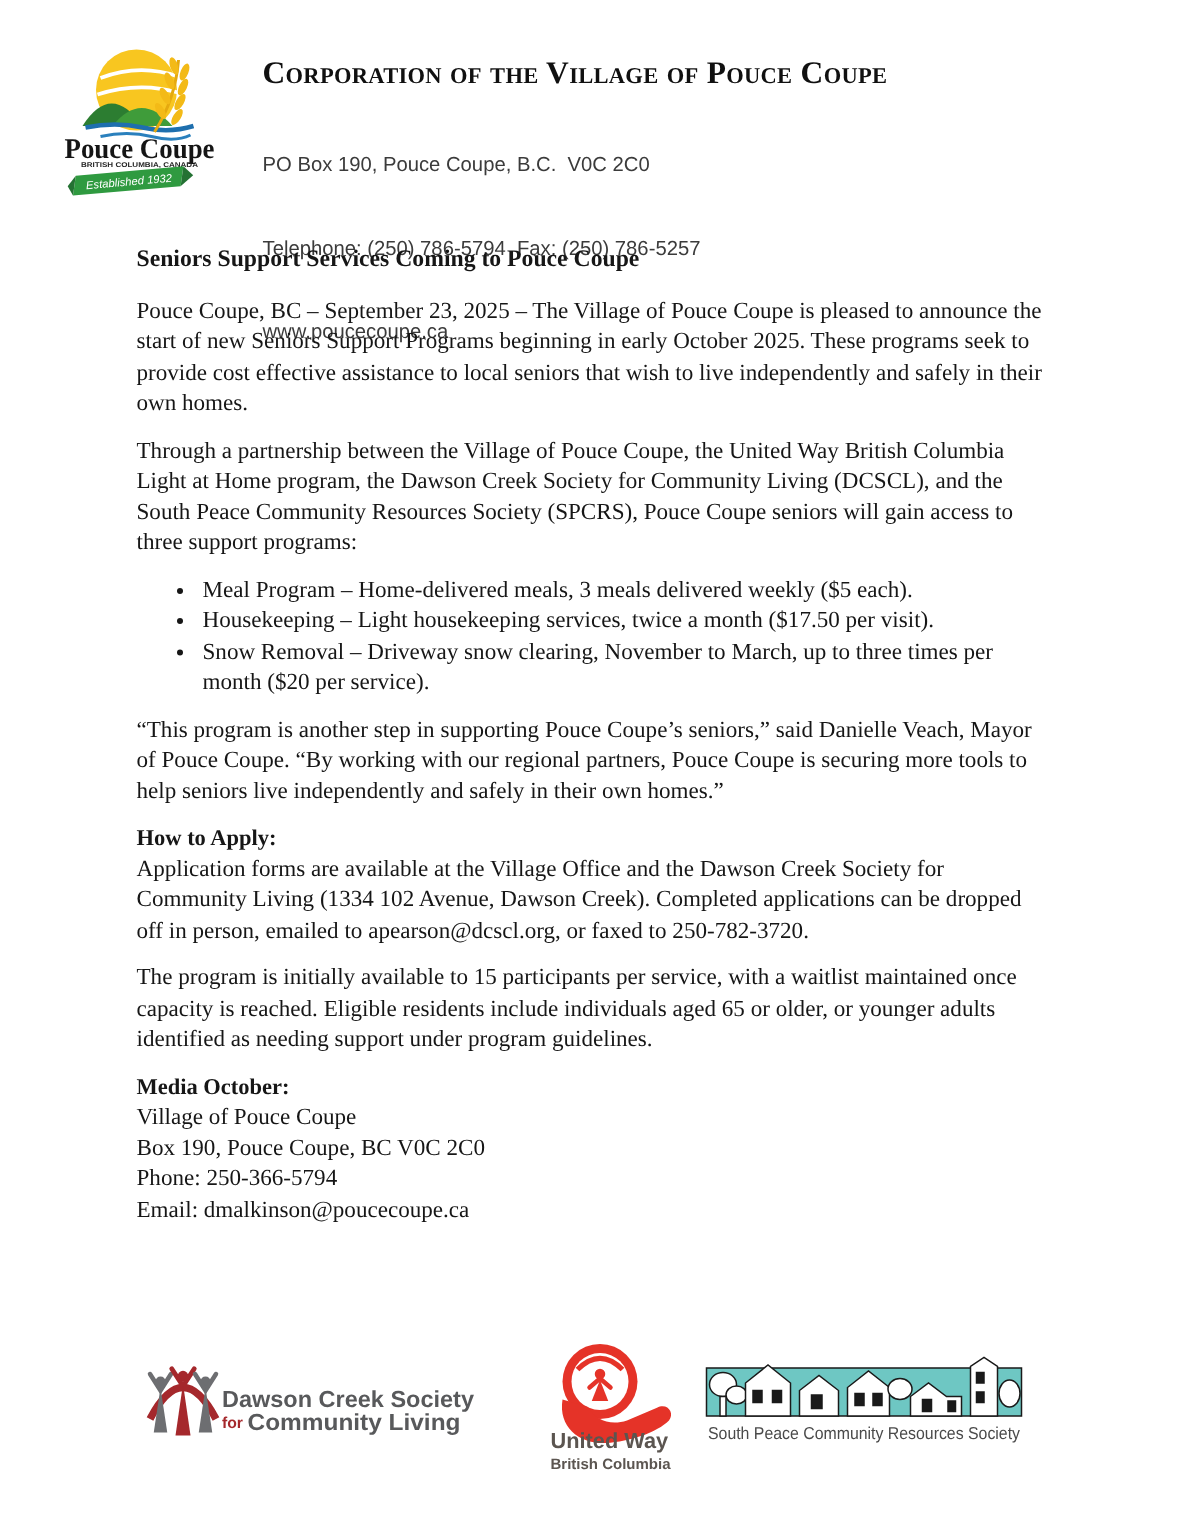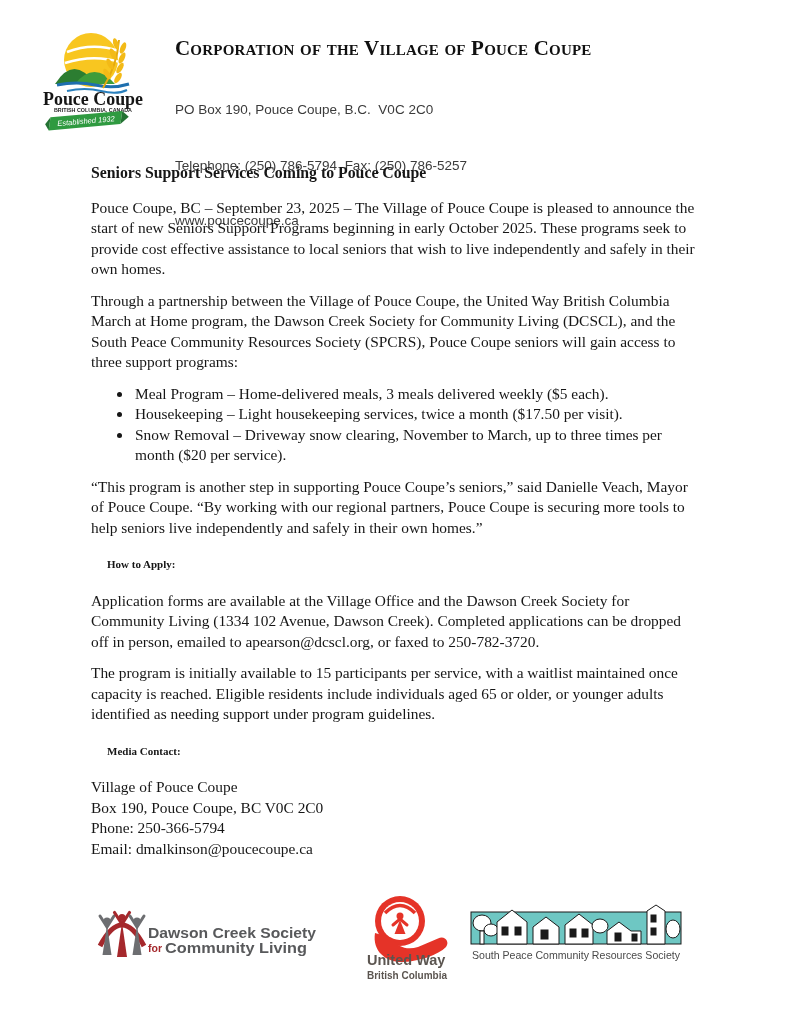--- a/index.html
+++ b/index.html
@@ -40,21 +40,21 @@
 
   
   .content {
     position: absolute; left: 91px; top: 163px; width: 606px;
     font-size: 15.4px; line-height: 20.5px;
   }
   .article-title { font-weight: 700; font-size: 15.8px; margin: 0 0 14px 0; }
   .content p { margin: 0 0 11px 0; }
   .content ul { margin: 0 0 11px 0; padding: 0 0 0 42px; }
   .content li { margin: 0; padding-left: 2px; }
-  .section-heading { font-weight: 700; font-size: 11px; margin: 16px; }
+  .section-heading { font-weight: 700; font-size: 15px; margin: 0; }
   .mc-line { margin: 0; }
 
   
   .footer-logos { position: absolute; left: 0; top: 890px; width: 686px; height: 120px; }
   .dcscl-logo   { position: absolute; left: 97px;  top: 12px; }
   .uw-logo      { position: absolute; left: 360px; top: 5px; }
   .spcrs-logo   { position: absolute; left: 469px; top: 13px; }
   svg text { font-family: "Liberation Sans", sans-serif; }
   svg text.serif { font-family: "Liberation Serif", serif; }
 </style>
@@ -110,35 +110,35 @@
       <div>PO Box 190, Pouce Coupe, B.C.  V0C 2C0</div>
       <div>Telephone: (250) 786-5794  Fax: (250) 786-5257</div>
       <div>www.poucecoupe.ca</div>
     </div>
   </div>
 
   <div class="content">
     <div class="article-title">Seniors Support Services Coming to Pouce Coupe</div>
 
     <p>Pouce Coupe, BC – September 23, 2025 – The Village of Pouce Coupe is pleased to announce the start of new Seniors Support Programs beginning in early October 2025. These programs seek to provide cost effective assistance to local seniors that wish to live independently and safely in their own homes.</p>
-    <p>Through a partnership between the Village of Pouce Coupe, the United Way British Columbia March at Home program, the Dawson Creek Society for Community Living (DCSCL), and the South Peace Community Resources Society (SPCRS), Pouce Coupe seniors will gain access to three support programs:</p>
+    <p>Through a partnership between the Village of Pouce Coupe, the United Way British Columbia Light at Home program, the Dawson Creek Society for Community Living (DCSCL), and the South Peace Community Resources Society (SPCRS), Pouce Coupe seniors will gain access to three support programs:</p>
 
     <ul>
       <li>Meal Program – Home-delivered meals, 3 meals delivered weekly ($5 each).</li>
       <li>Housekeeping – Light housekeeping services, twice a month ($17.50 per visit).</li>
       <li>Snow Removal – Driveway snow clearing, November to March, up to three times per month ($20 per service).</li>
     </ul>
 
     <p>“This program is another step in supporting Pouce Coupe’s seniors,” said Danielle Veach, Mayor of Pouce Coupe. “By working with our regional partners, Pouce Coupe is securing more tools to help seniors live independently and safely in their own homes.”</p>
 
     <div class="section-heading">How to Apply:</div>
     <p>Application forms are available at the Village Office and the Dawson Creek Society for Community Living (1334 102 Avenue, Dawson Creek). Completed applications can be dropped off in person, emailed to apearson@dcscl.org, or faxed to 250-782-3720.</p>
     <p>The program is initially available to 15 participants per service, with a waitlist maintained once capacity is reached. Eligible residents include individuals aged 65 or older, or younger adults identified as needing support under program guidelines.</p>
 
-    <div class="section-heading">Media Contact:</div>
+    <div class="section-heading">Media October:</div>
     <div class="mc-line">Village of Pouce Coupe</div>
     <div class="mc-line">Box 190, Pouce Coupe, BC V0C 2C0</div>
     <div class="mc-line">Phone: 250-366-5794</div>
     <div class="mc-line">Email: dmalkinson@poucecoupe.ca</div>
   </div>
 
   <div class="footer-logos">
 
     <svg class="dcscl-logo" viewBox="0 0 222 62" width="222" height="62">
       <path d="M3,44 Q25,2 47,44" stroke="#a5282c" stroke-width="5" fill="none"></path>

